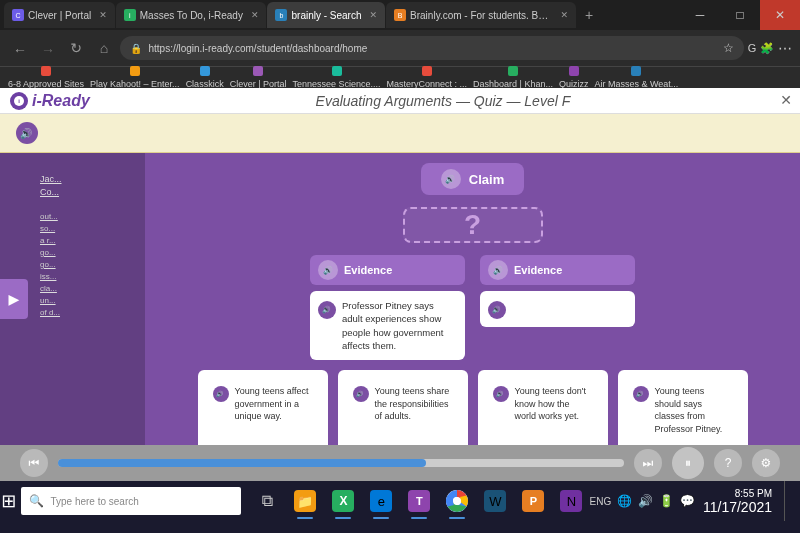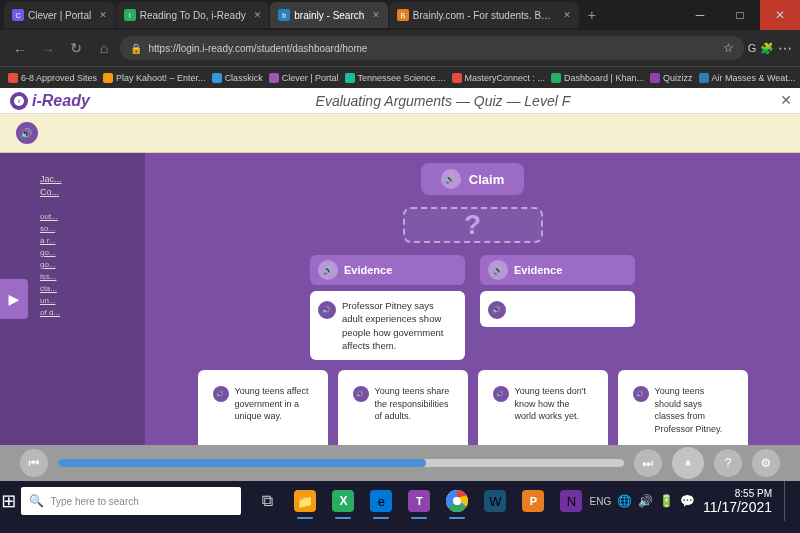--- a/index.html
+++ b/index.html
@@ -12,21 +12,21 @@
     .tab-favicon.blue { background: #2980b9; }
     .tab-favicon.orange { background: #e67e22; }
     .tab-text { overflow: hidden; white-space: nowrap; text-overflow: ellipsis; }
     .tab-close { margin-left: 4px; font-size: 9px; color: #999; }
     .new-tab-btn { width: 24px; height: 24px; display: flex; align-items: center; justify-content: center; color: #999; font-size: 14px; cursor: pointer; }
     .browser-controls { display: flex; align-items: center; background: #2b2b2b; height: 36px; padding: 0 8px; gap: 4px; position: relative; }
     .nav-btn { width: 24px; height: 24px; display: flex; align-items: center; justify-content: center; color: #999; font-size: 14px; cursor: pointer; border-radius: 50%; }
     .address-bar { flex: 1; height: 24px; background: #3c3c3c; border-radius: 12px; display: flex; align-items: center; padding: 0 10px; font-size: 10px; color: #ccc; gap: 6px; }
     .address-text { flex: 1; overflow: hidden; white-space: nowrap; text-overflow: ellipsis; }
     .bookmark-bar { background: #2b2b2b; height: 22px; display: flex; align-items: center; padding: 0 8px; gap: 6px; border-top: 1px solid #444; }
-    .bookmark-item { font-size: 9px; color: #ccc; display: flex; align-items: center; gap: 3px; cursor: pointer; white-space: nowrap; }
+    .bookmark-item { font-size: 9px; color: #ccc; display: flex; align-items: center; gap: 3px; cursor: pointer; white-space: nowrap; flex-direction: column; }
     .bookmark-favicon { width: 10px; height: 10px; border-radius: 2px; flex-shrink: 0; }
 
     
     .content-area { width: 800px; height: 393px; position: relative; background: #7b4fa3; display: flex; flex-direction: column; }
 
     
     .iready-header { background: white; height: 26px; display: flex; align-items: center; padding: 0 10px; gap: 6px; border-bottom: 1px solid #ddd; position: relative; }
     .iready-logo { display: flex; align-items: center; gap: 4px; }
     .iready-icon { width: 18px; height: 18px; background: #6c3fa3; border-radius: 50%; display: flex; align-items: center; justify-content: center; }
     .iready-icon-inner { width: 10px; height: 10px; background: #fff; border-radius: 50%; display: flex; align-items: center; justify-content: center; font-size: 6px; color: #6c3fa3; font-weight: bold; }
@@ -107,21 +107,21 @@
   <div class="tab-bar" style="position:relative;">
 
     <div class="tab">
       <div class="tab-favicon">C</div>
       <span class="tab-text">Clever | Portal</span>
       <span class="tab-close">✕</span>
     </div>
 
     <div class="tab">
       <div class="tab-favicon green">i</div>
-      <span class="tab-text">Reading To Do, i-Ready</span>
+      <span class="tab-text">Masses To Do, i-Ready</span>
       <span class="tab-close">✕</span>
     </div>
 
     <div class="tab active">
       <div class="tab-favicon blue">b</div>
       <span class="tab-text">brainly - Search</span>
       <span class="tab-close">✕</span>
     </div>
 
     <div class="tab" style="max-width:190px;">

